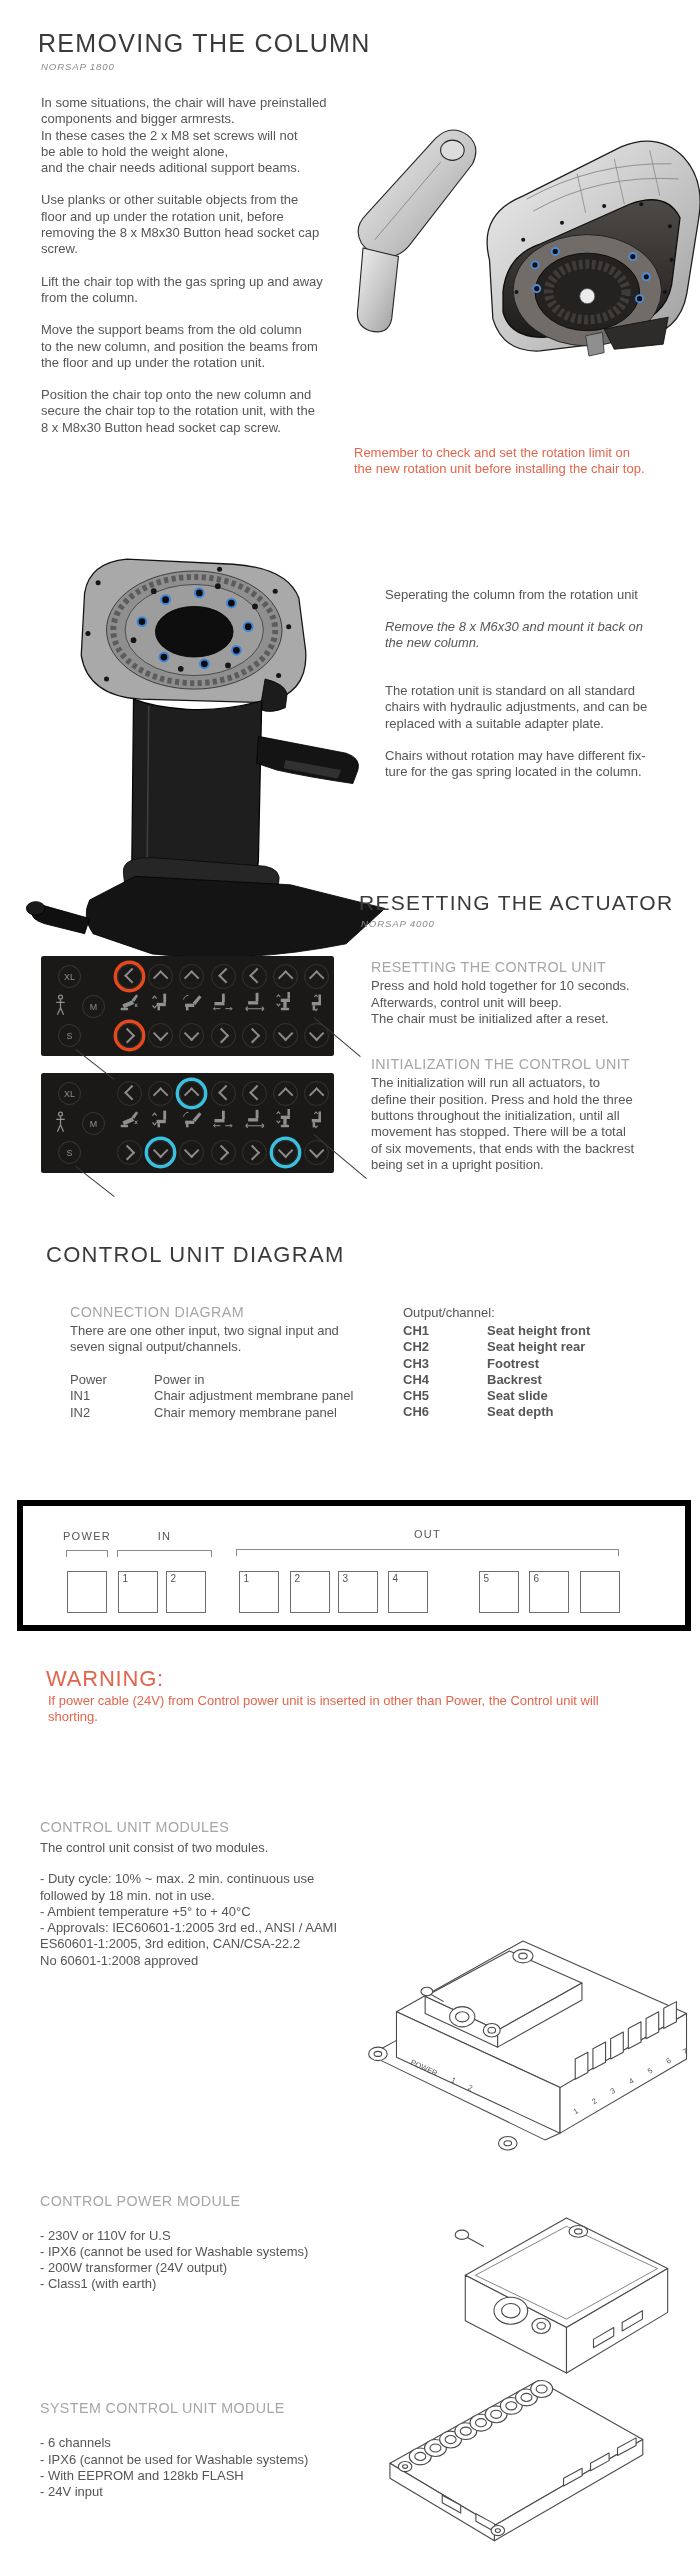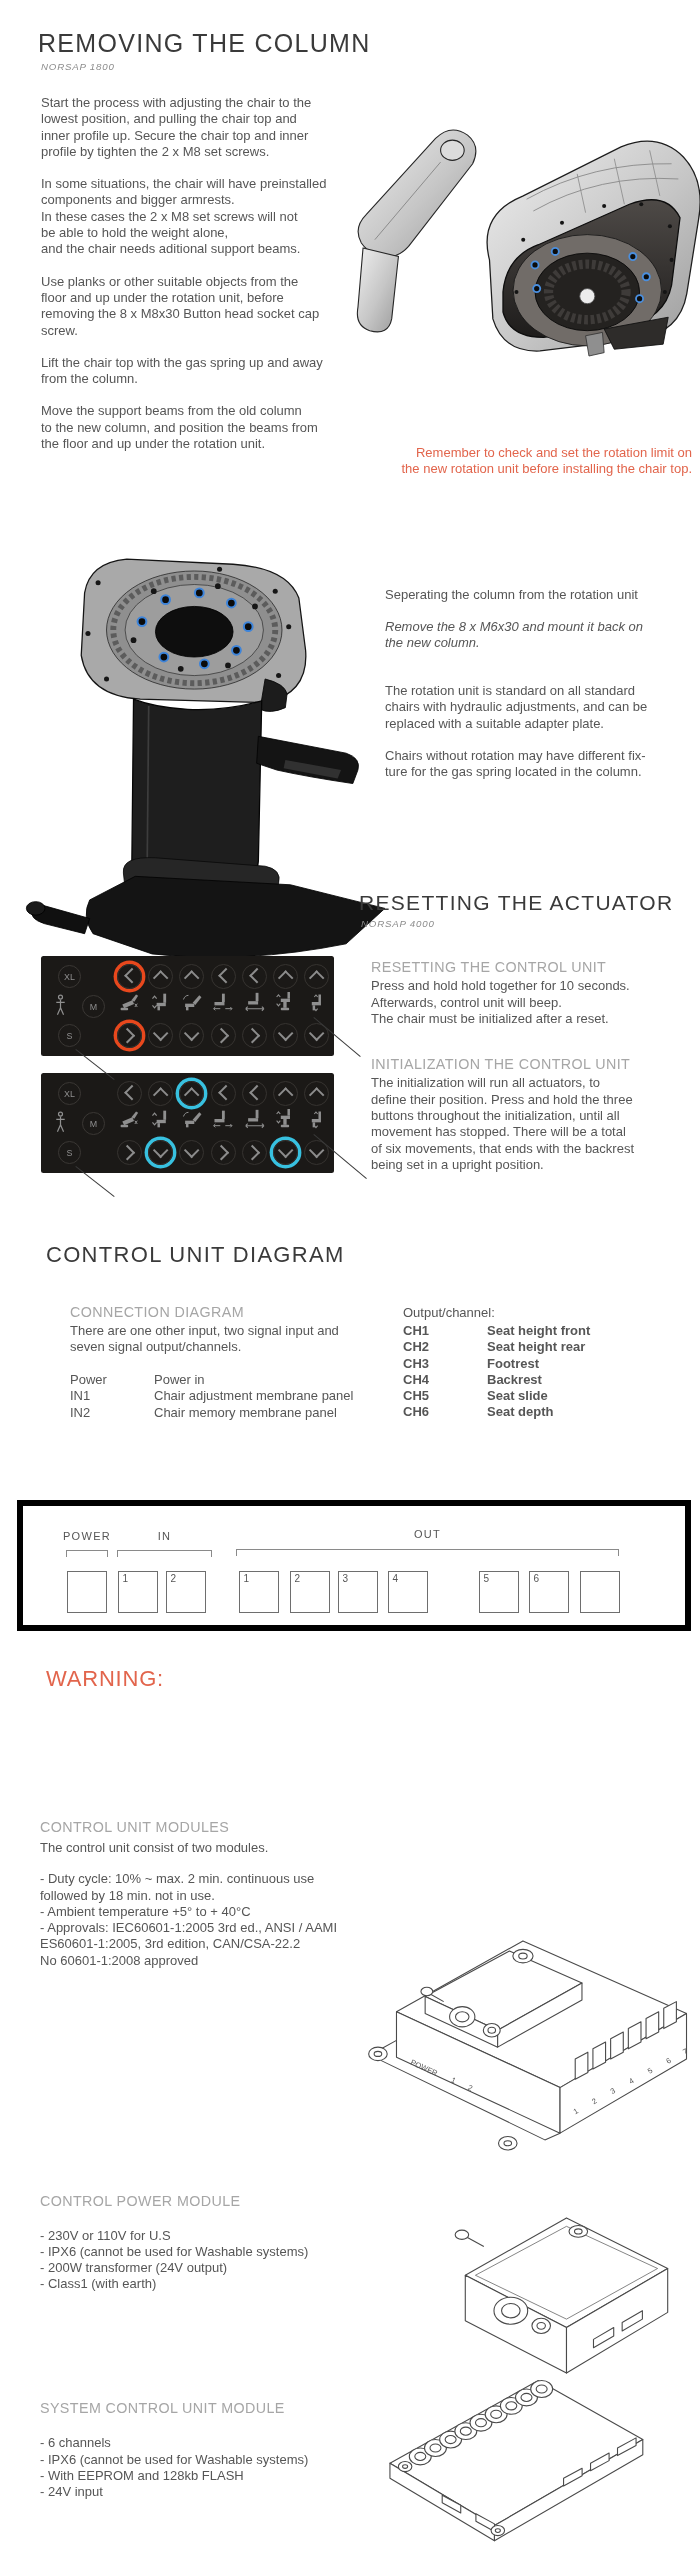--- a/index.html
+++ b/index.html
@@ -6,21 +6,21 @@
   #page{position:relative;width:700px;height:2576px;background:#ffffff;overflow:hidden;
         font-family:"Liberation Sans",sans-serif;}
   .abs{position:absolute;}
   .h1{font-size:25px;color:#3a3a3a;letter-spacing:1.3px;font-weight:400;}
   .h1g{font-size:22px;color:#828282;letter-spacing:1.3px;font-weight:400;}
   .gh{font-size:14.3px;color:#a6a6a6;letter-spacing:0.4px;}
   .sub{font-style:italic;font-size:9.7px;color:#8c8c8c;letter-spacing:0.8px;}
   .body{font-size:13px;line-height:16.3px;color:#565656;white-space:pre-line;}
   .ital{font-style:italic;}
   .red{color:#e2654c;}
-  .center{text-align:right;}
+  .center{text-align:left;}
   .stack > div{margin:0 0 16px 0;}
   .tight > div{margin:0;}
   .row{display:flex;font-size:13px;line-height:16.3px;color:#565656;}
   .row .lbl{width:84px;flex:none;}
   
   .panel{position:absolute;width:293px;height:100px;background:#1b1917;border-radius:2.5px;}
   .sbtn{position:absolute;width:23px;height:23px;border-radius:50%;border:1.2px solid #3a3734;
         color:#8f8f8f;font-size:8.9px;display:flex;align-items:center;justify-content:center;box-sizing:border-box;}
   .pbtn{position:absolute;width:25px;height:25px;border-radius:50%;border:1.2px solid #363330;
         display:flex;align-items:center;justify-content:center;box-sizing:border-box;}
@@ -42,38 +42,37 @@
 </style>
 </head>
 <body>
 
 <div id="page">
 
   <div class="abs h1" style="left:38px;top:29px;">REMOVING THE COLUMN</div>
   <div class="abs sub" style="left:41px;top:61px;">NORSAP 1800</div>
 
   <div class="abs stack" style="left:41px;top:95px;width:311px;">
-    <div class="body">Start the process with adjusting the chair to the
-lowest position, and pulling the chair top and
-inner profile up. Secure the chair top and inner
-profile by tighten the 2 x M8 set screws.</div>
     <div class="body">In some situations, the chair will have preinstalled
 components and bigger armrests.
 In these cases the 2 x M8 set screws will not
 be able to hold the weight alone,
 and the chair needs aditional support beams.</div>
     <div class="body">Use planks or other suitable objects from the
 floor and up under the rotation unit, before
 removing the 8 x M8x30 Button head socket cap
 screw.</div>
     <div class="body">Lift the chair top with the gas spring up and away
 from the column.</div>
     <div class="body">Move the support beams from the old column
 to the new column, and position the beams from
 the floor and up under the rotation unit.</div>
+    <div class="body">Position the chair top onto the new column and
+secure the chair top to the rotation unit, with the
+8 x M8x30 Button head socket cap screw.</div>
   </div>
 
   <div class="abs" style="left:336px;top:39px;">
     <svg width="366" height="403" viewBox="0 0 434 478">
       <defs>
         <linearGradient id="g-met" x1="0" y1="0" x2="1" y2="1">
           <stop offset="0" stop-color="#efefef"></stop>
             <stop offset=".55" stop-color="#c6c6c6"></stop>
             <stop offset="1" stop-color="#9a9a9a"></stop>
         </linearGradient>
@@ -516,20 +515,22 @@
         <div class="port" style="left: 267px;">2</div>
         <div class="port" style="left: 315px;">3</div>
         <div class="port" style="left: 365px;">4</div>
         <div class="port" style="left: 456px;">5</div>
         <div class="port" style="left: 506px;">6</div>
         <div class="port" style="left: 557px;"></div>
       </div>
   </div>
 
   <div class="abs red" style="left:46px;top:1666px;font-size:22px;letter-spacing:0.8px;">WARNING:</div>
+  <div class="abs body red" style="left:48px;top:1693px;width:624px;">If power cable (24V) from Control power unit is inserted in other than Power, the Control unit will
+shorting.</div>
 
 
   <div class="abs" style="left:40px;top:1819px;width:321px;">
     <div class="gh">CONTROL UNIT MODULES</div>
     <div class="body" style="margin-top:5px;">The control unit consist of two modules.</div>
     <div class="tight" style="margin-top:15px;">
       <div class="body">-   Duty cycle: 10% ~ max. 2 min. continuous use
 followed by 18 min. not in use.</div>
       <div class="body">-   Ambient temperature +5° to + 40°C</div>
       <div class="body">-   Approvals: IEC60601-1:2005 3rd ed., ANSI / AAMI

